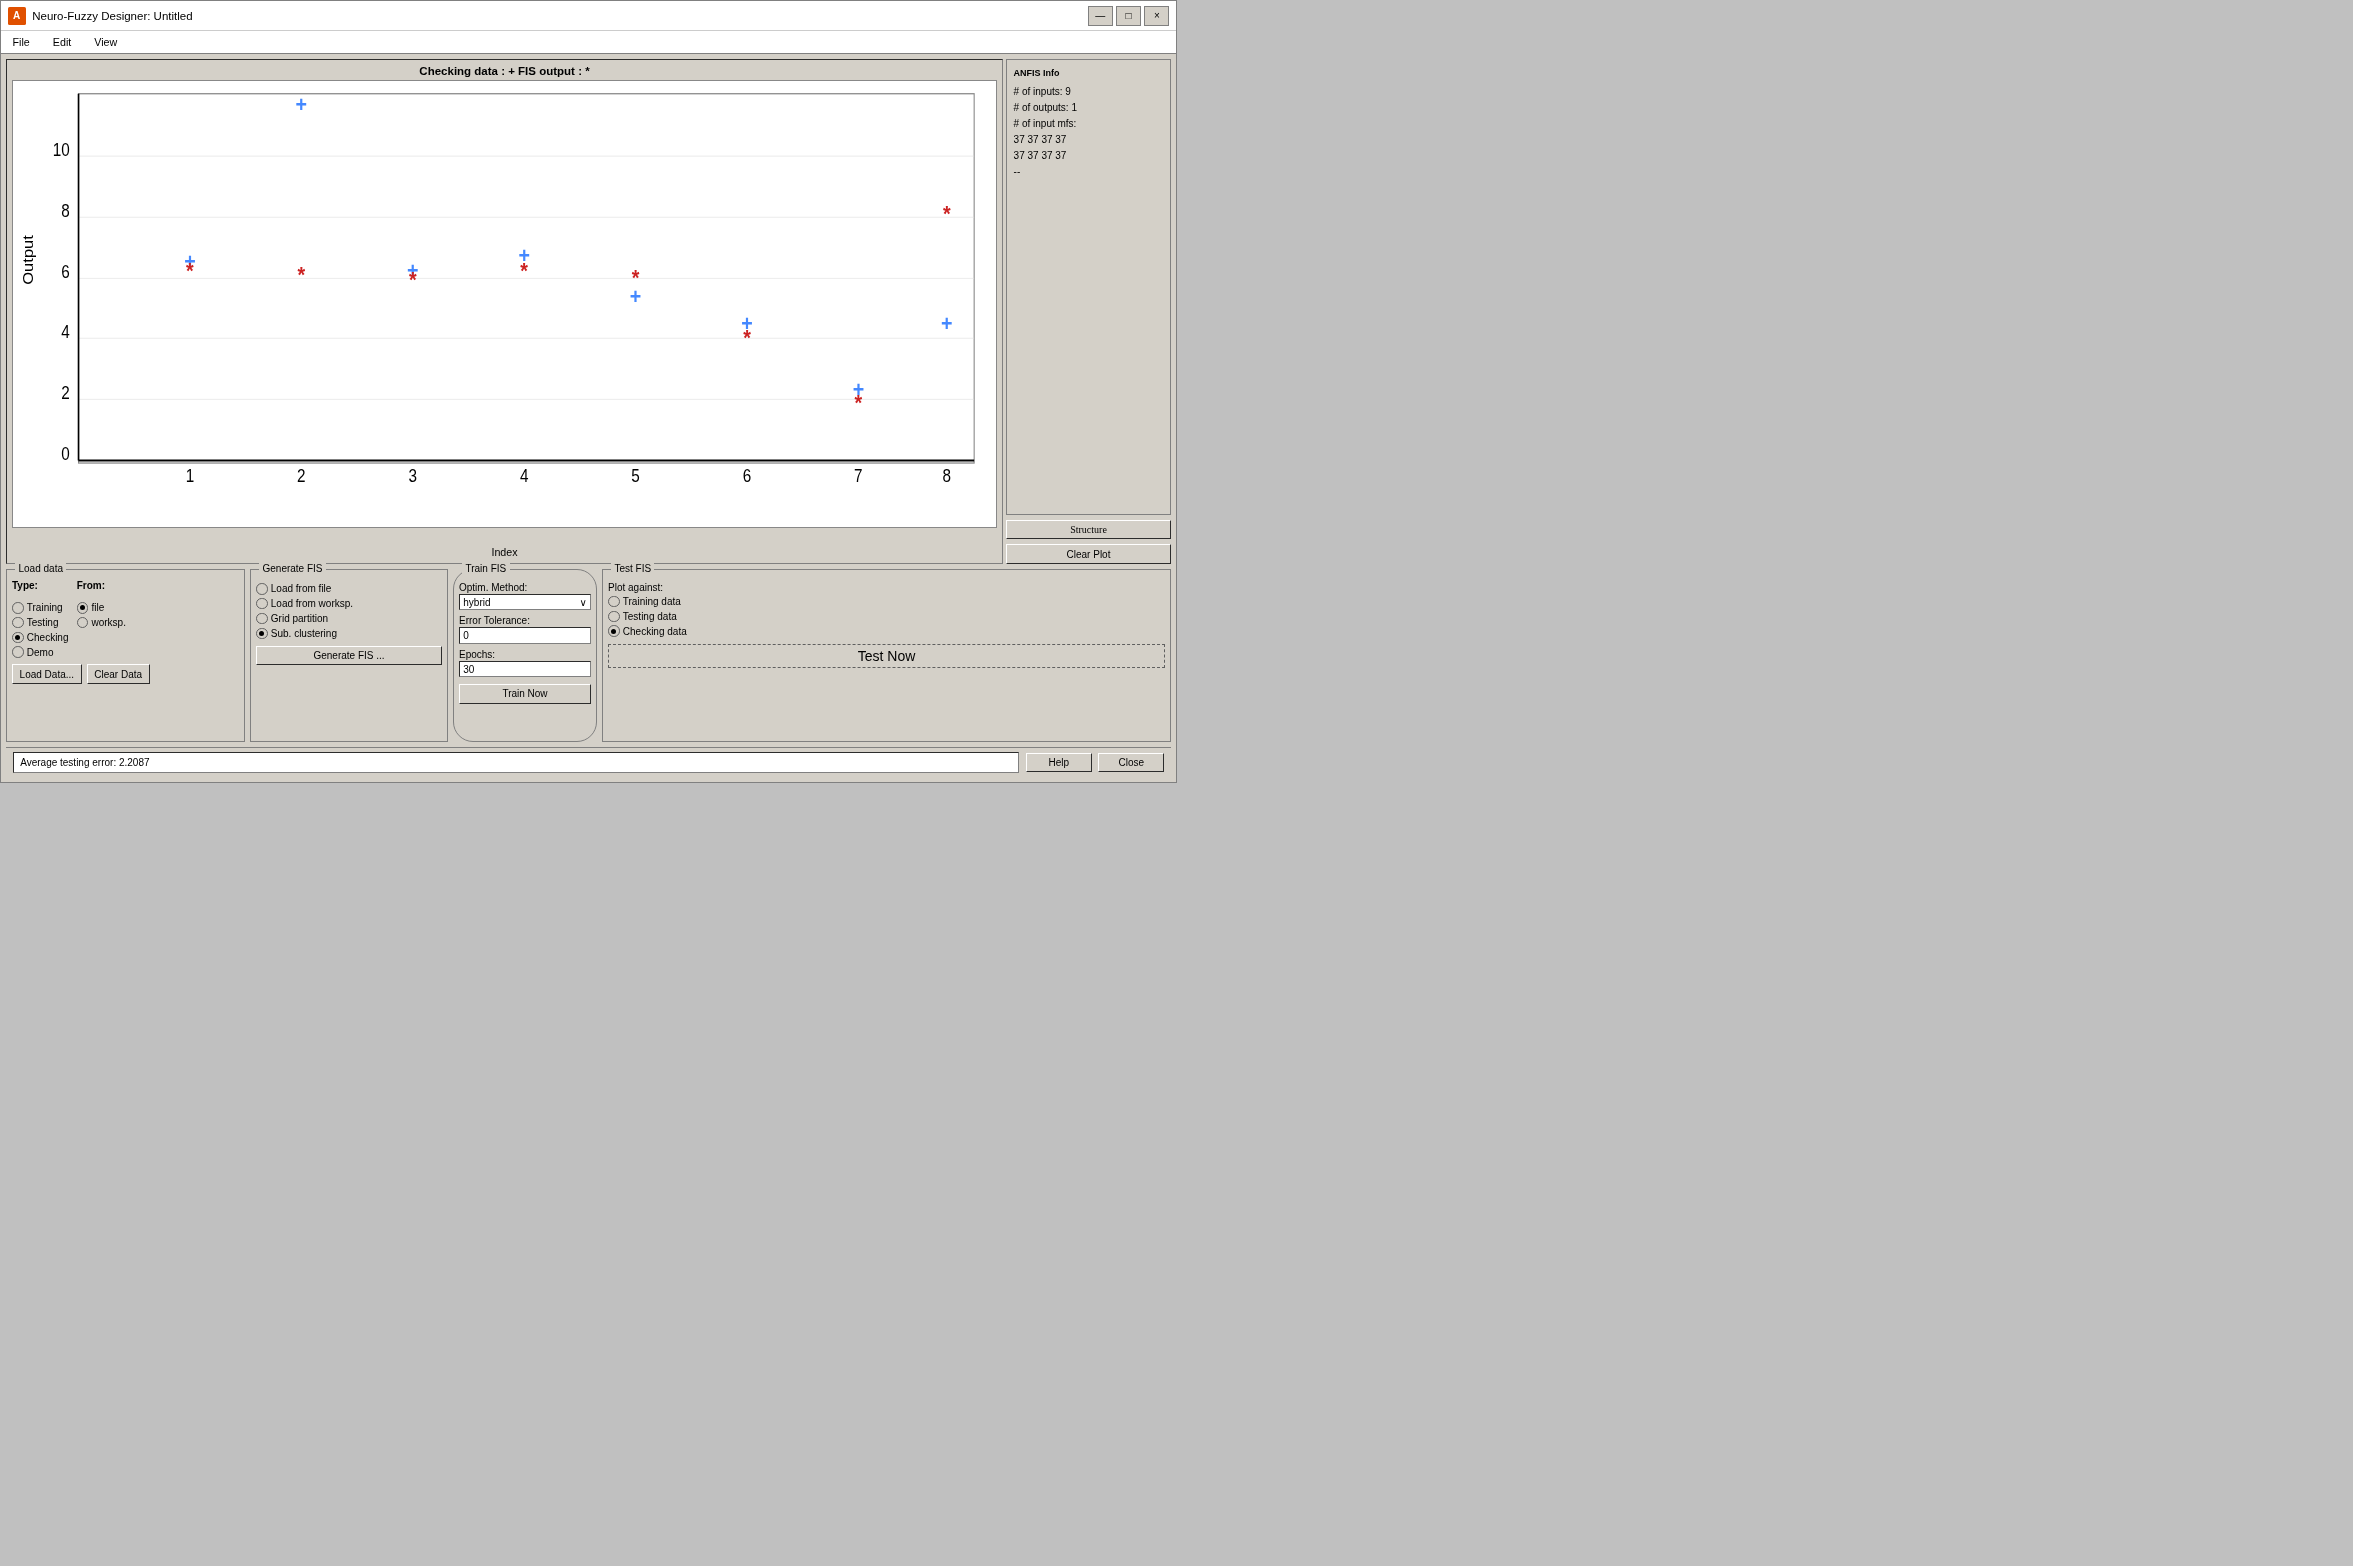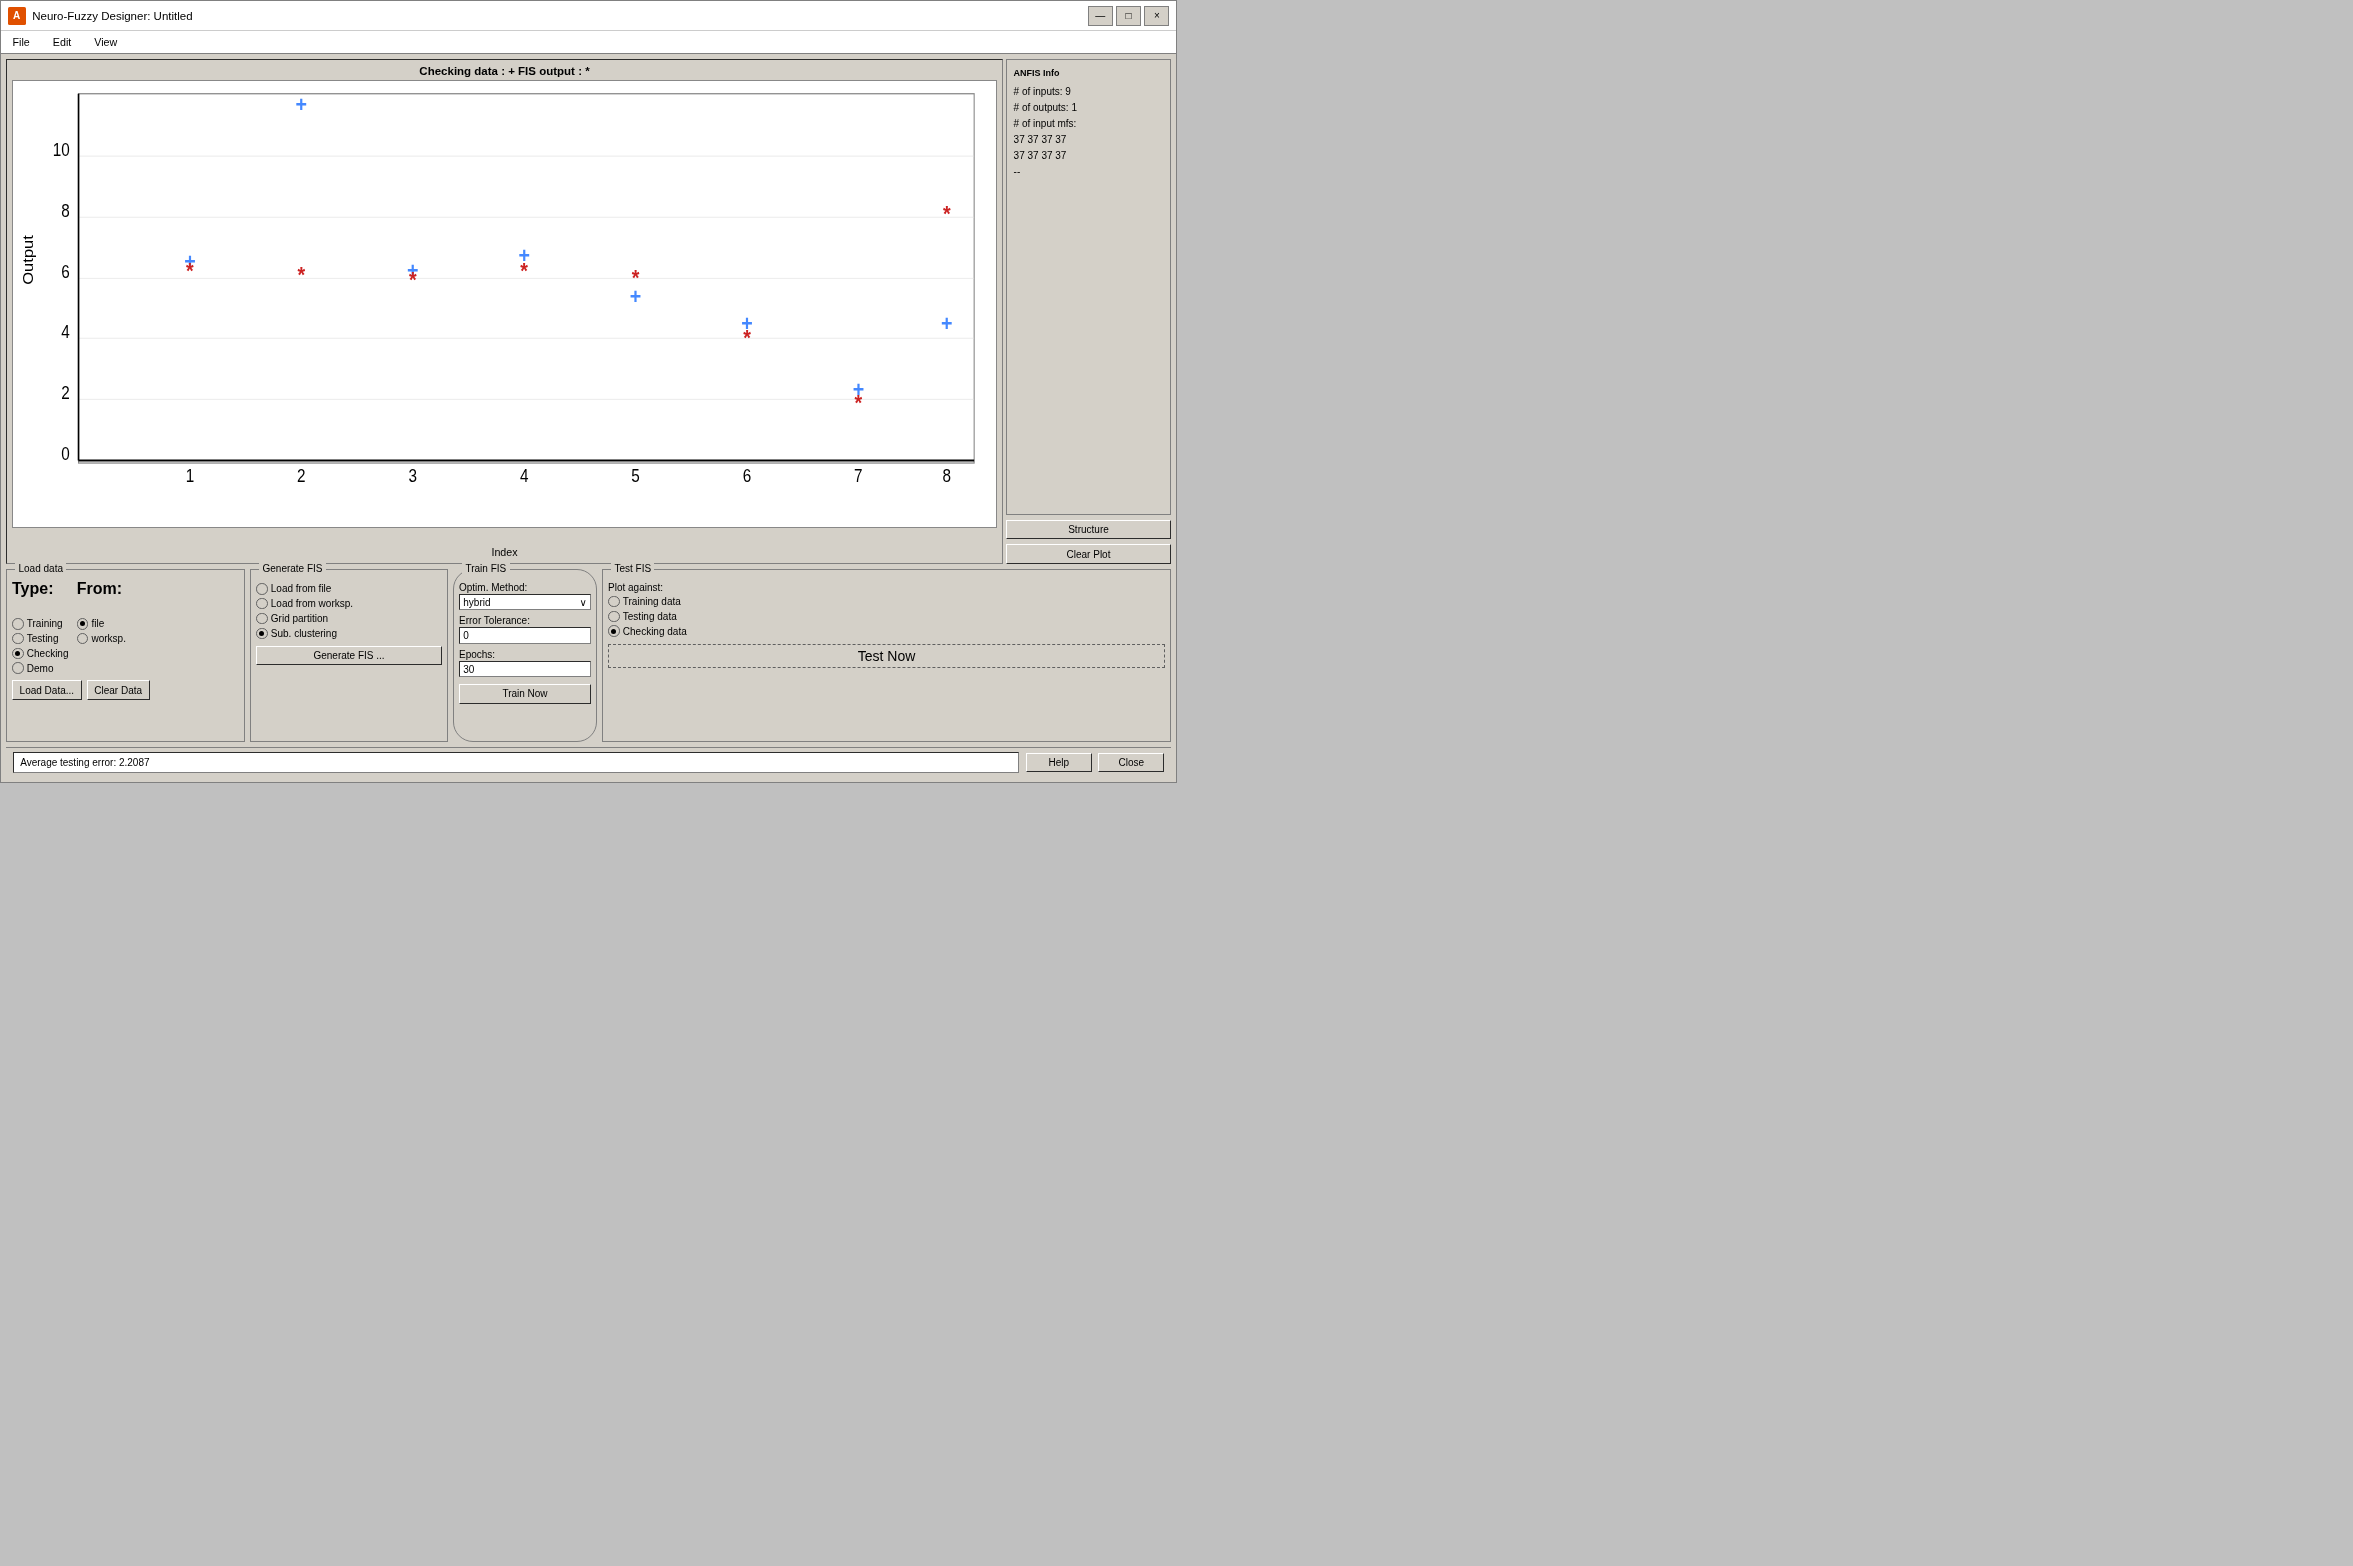--- a/index.html
+++ b/index.html
@@ -208,23 +208,23 @@
       flex-shrink: 0;
     }
     .radio-btn.checked::after {
       content: '';
       width: 5px;
       height: 5px;
       border-radius: 50%;
       background: #000;
     }
     .col-label {
-      font-size: 16px;
+      font-size: 10px;
       font-weight: bold;
-      margin-bottom: 20px;
+      margin-bottom: 11px;
     }
     .panel-buttons {
       display: flex;
       gap: 5px;
       margin-top: 6.6px;
     }
     .input-field {
       background: #fff;
       border: 1.6px inset #808080;
       padding: 1.6px 3.3px;
@@ -385,21 +385,21 @@
             </p>
             <p>
               <span># of outputs:</span> <span>1</span>
             </p>
             <p># of input mfs:</p>
             <p>37  37  37  37</p>
             <p>37  37  37  37</p>
             <p>--</p>
           </div>
         </div>
-        <button class="btn" style="width:100%;">Structure</button>
+        <button class="btn" style="width:100%;font-family:Liberation Serif, serif;">Structure</button>
         <button class="btn" style="width:100%;">Clear Plot</button>
       </div>
     </div>
 
     <div class="bottom-panels">
 
       <div class="panel load-data-panel">
         <span class="panel-legend">Load data</span>
         <div class="panel-inner">
           <div>

